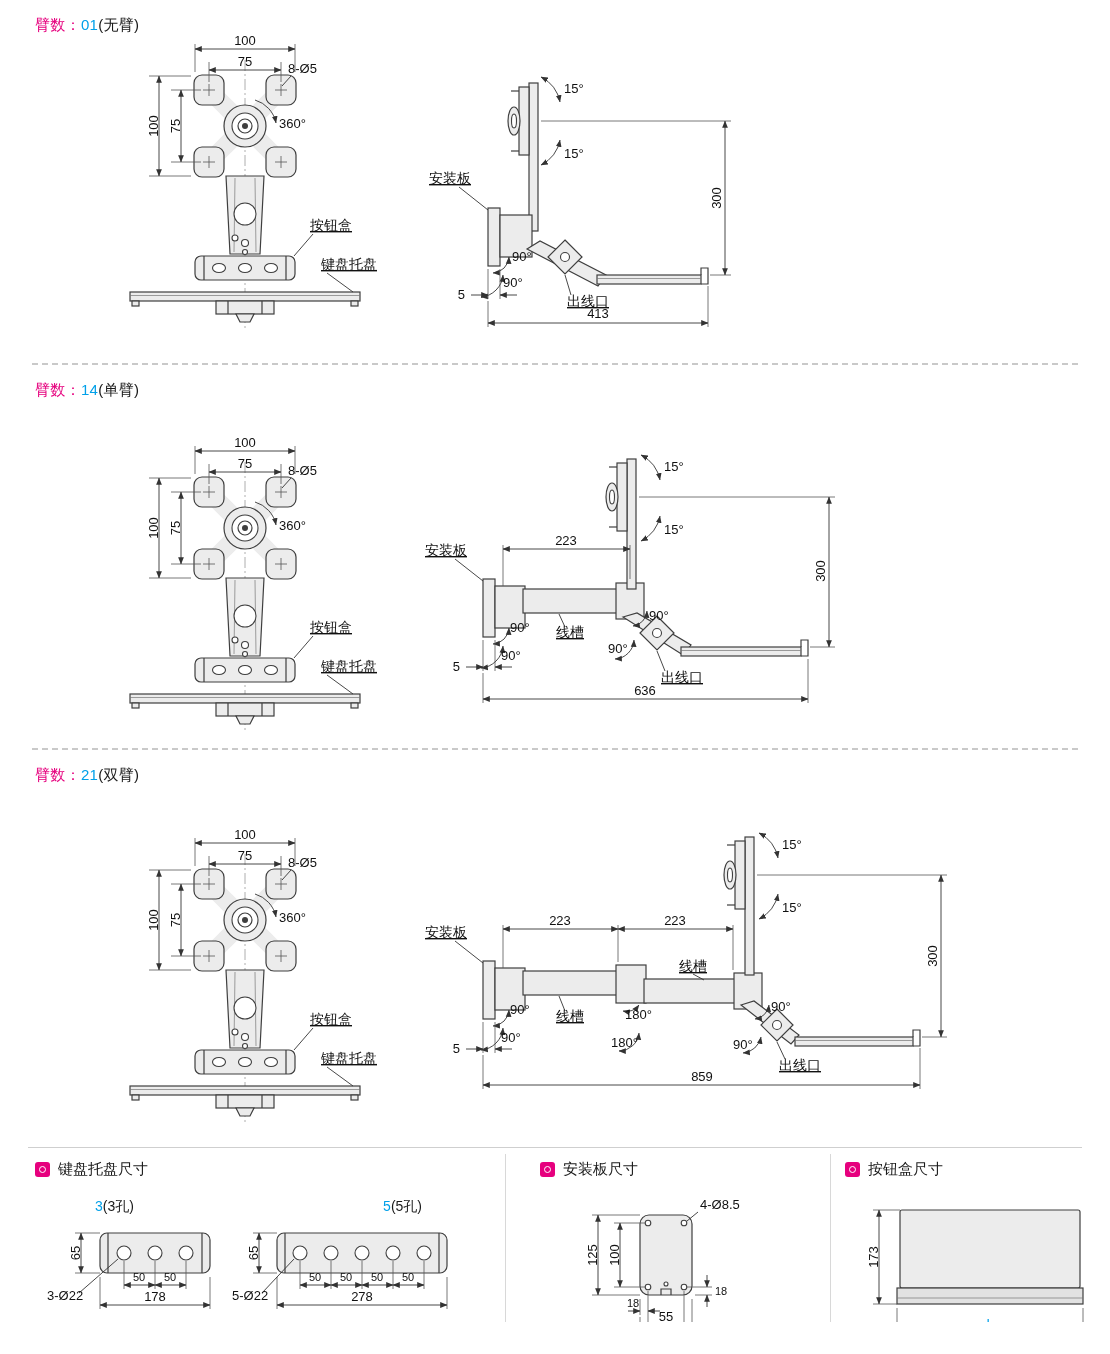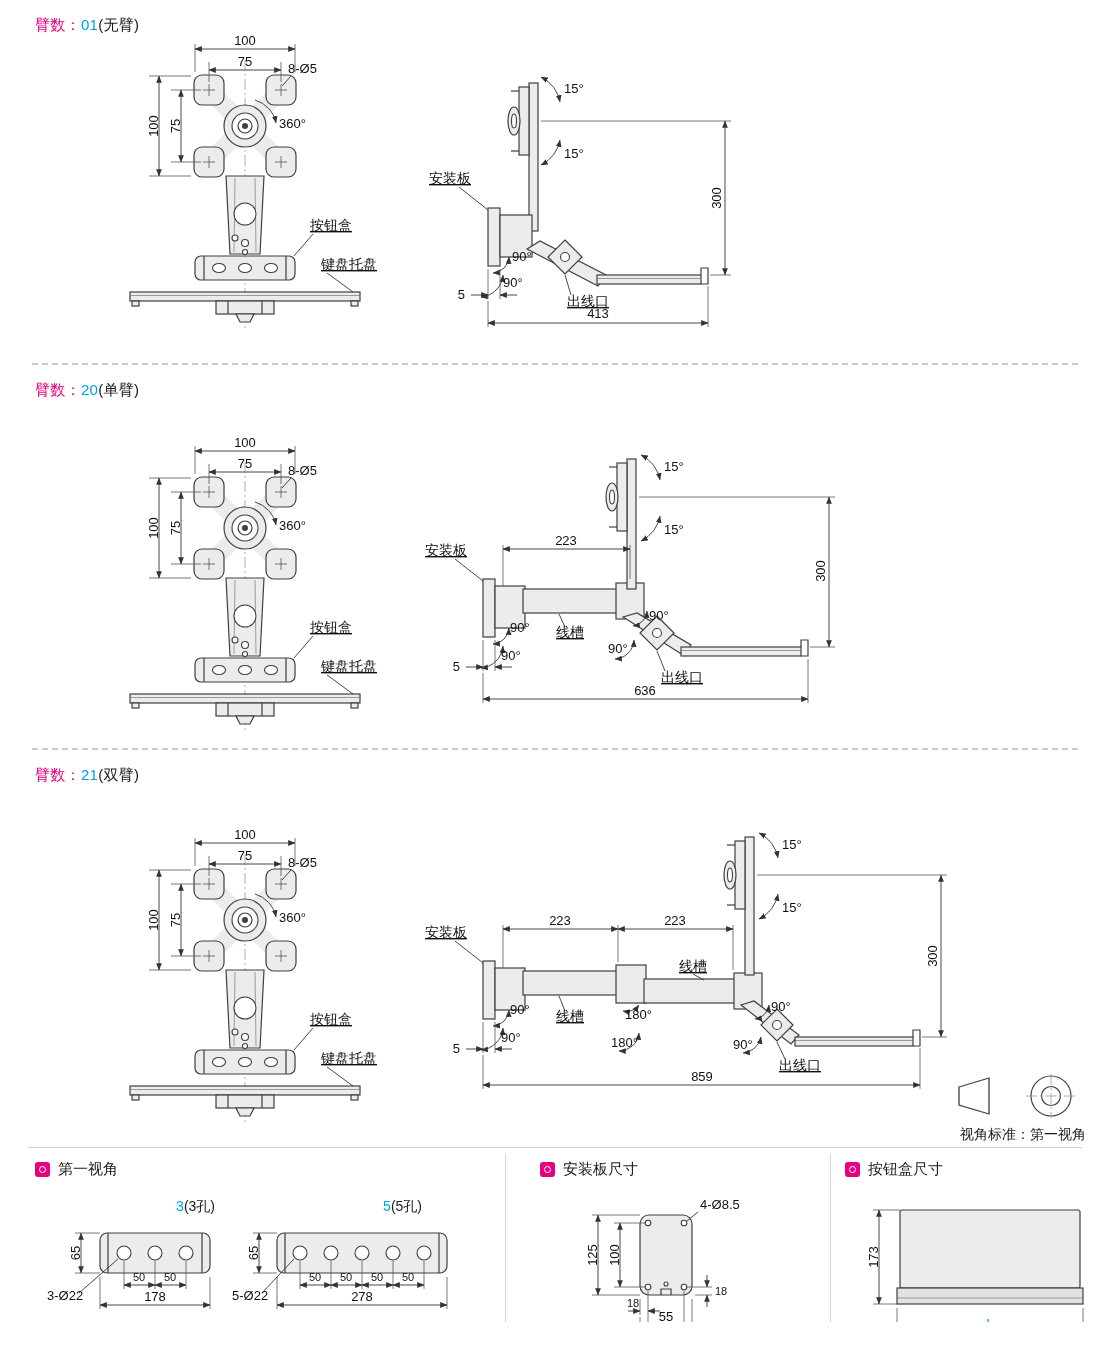--- a/index.html
+++ b/index.html
@@ -163,21 +163,21 @@
       <text x="50" y="246" text-anchor="end" class="t13">5</text>
       <text x="183" y="265" text-anchor="middle" class="t13">413</text>
       <text x="302" y="149" text-anchor="middle" class="t13" transform="rotate(-90 302 145)">300</text>
     </svg>
   </div>
 
   <div class="divider-dashed" style="top:363px"></div>
 
   <div class="sec" style="top:373px;height:375px">
     <div class="abs sec-title" style="left:35px;top:8px">
-      <span class="magenta">臂数：</span><span class="cyan">20</span><span>(单臂)</span>
+      <span class="magenta">臂数：</span><span class="cyan">14</span><span>(单臂)</span>
     </div>
     <svg class="abs" style="left:95px;top:55px" width="345" height="312" viewBox="0 0 345 312">
       <use href="#front-geo"></use>
       <text x="150" y="19" text-anchor="middle" class="t13">100</text>
       <text x="150" y="40" text-anchor="middle" class="t13">75</text>
       <text x="193" y="47" class="t13">8-Ø5</text>
       <text x="59" y="104" text-anchor="middle" class="t13" transform="rotate(-90 59 100)">100</text>
       <text x="81" y="104" text-anchor="middle" class="t13" transform="rotate(-90 81 100)">75</text>
       <text x="184" y="102" class="t13">360°</text>
       <text x="215" y="204" class="lbl">按钮盒</text>
@@ -314,43 +314,33 @@
       <text x="318" y="236" class="t13">90°</text>
       <text x="141" y="208" class="lbl">线槽</text>
       <text x="264" y="158" class="lbl">线槽</text>
       <text x="364" y="257" class="lbl">出线口</text>
       <text x="45" y="240" text-anchor="end" class="t13">5</text>
       <text x="287" y="268" text-anchor="middle" class="t13">859</text>
       <text x="518" y="147" text-anchor="middle" class="t13" transform="rotate(-90 518 143)">300</text>
     </svg>
   </div>
 
-  <div class="abs" style="left:943px;top:1072px">
-    <svg width="160" height="48" viewBox="0 0 160 48">
-      <polygon points="16,15 46,6 46,42 16,33" fill="#fff" stroke="#3f3f3f" stroke-width="1.3"></polygon>
-      <circle class="ln" cx="108" cy="24" r="20" fill="#fff"></circle>
-      <circle class="ln" cx="108" cy="24" r="9.5" fill="#fff"></circle>
-      <line class="cl" x1="83" y1="24" x2="133" y2="24"></line>
-      <line class="cl" x1="108" y1="2" x2="108" y2="46"></line>
-    </svg>
-    <div class="vs-label">视角标准：第一视角</div>
-  </div>
 
   <div class="divider-solid" style="top:1147px"></div>
   <div class="vsep" style="left:505px;top:1154px;height:192px"></div>
   <div class="vsep" style="left:830px;top:1154px;height:192px"></div>
 
   <div class="abs title-row" style="left:35px;top:1160px">
     <span class="badge">
         <i></i>
       </span>
-    <span>第一视角</span>
-  </div>
-
-  <div class="abs subtitle" style="left:95px;top:1198px;width:120px;text-align:right">
+    <span>键盘托盘尺寸</span>
+  </div>
+
+  <div class="abs subtitle" style="left:95px;top:1198px;width:120px;text-align:left">
     <span class="cyan">3</span><span>(3孔)</span>
   </div>
   <svg class="abs" style="left:45px;top:1221px" width="220" height="98" viewBox="0 0 220 98">
     <rect class="outline" x="55" y="12" width="110" height="40" rx="7"></rect>
     <line class="ln" x1="63" y1="12" x2="63" y2="52"></line>
     <line class="ln" x1="157" y1="12" x2="157" y2="52"></line>
     <circle class="white" cx="79" cy="32" r="7"></circle>
     <circle class="white" cx="110" cy="32" r="7"></circle>
     <circle class="white" cx="141" cy="32" r="7"></circle>
     <line class="ext" x1="55" y1="12" x2="30" y2="12"></line>

